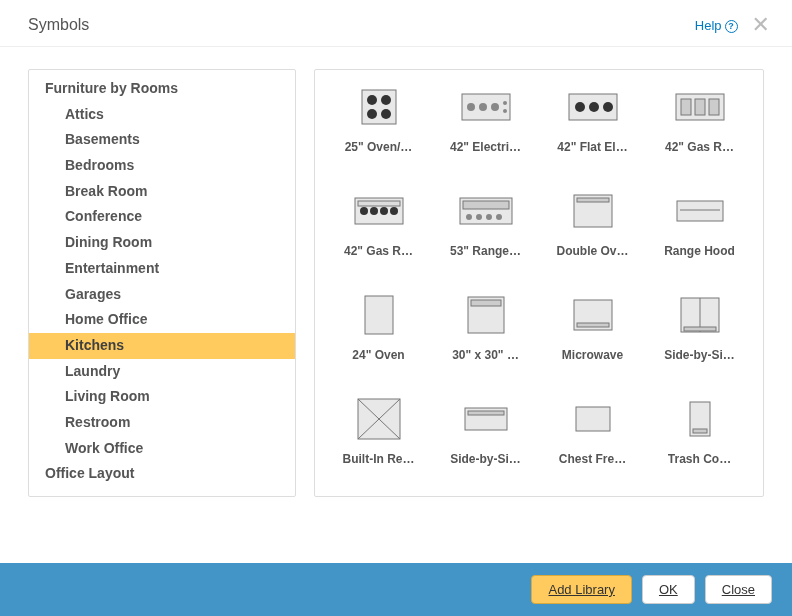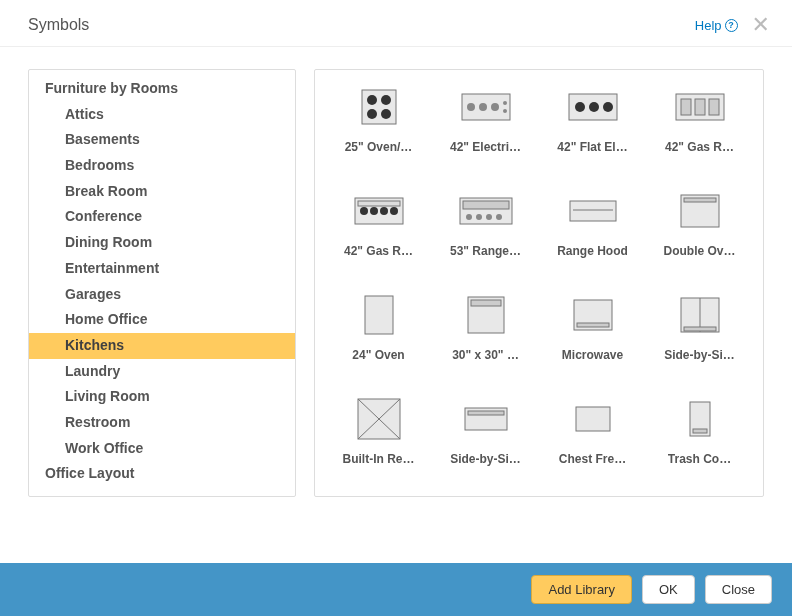--- a/index.html
+++ b/index.html
@@ -26,21 +26,21 @@
   .header-right {
     display: flex;
     align-items: center;
     gap: 14px;
   }
   .help-link {
     color: #007ac2;
     font-size: 13px;
     cursor: pointer;
     display: flex;
-    align-items: center;
+    align-items: flex-end;
     gap: 3px;
   }
   .help-icon-circle {
     width: 13px; height: 13px;
     border-radius: 50%;
     border: 1.5px solid #007ac2;
     display: inline-flex;
     align-items: center;
     justify-content: center;
     font-size: 9px;
@@ -129,20 +129,21 @@
     gap: 10px;
   }
   .btn {
     padding: 6px 16px;
     font-size: 13px;
     border: 1px solid #ccc;
     border-radius: 4px;
     background: #fff;
     color: #333;
     cursor: pointer;
+    text-decoration: underline;
   }
   .btn.primary {
     background: #ffcb5e;
     border-color: #d8a93d;
     color: #333;
   }
 </style>
 </head>
 <body>
 
@@ -245,35 +246,35 @@
             <circle cx="10" cy="20" r="3" fill="#888"></circle>
             <circle cx="20" cy="20" r="3" fill="#888"></circle>
             <circle cx="30" cy="20" r="3" fill="#888"></circle>
             <circle cx="40" cy="20" r="3" fill="#888"></circle>
           </svg>
         </div>
         <div class="symbol-label">53" Range…</div>
       </div>
       <div class="symbol-cell">
         <div class="symbol-thumb">
+          <svg width="40" height="34" viewBox="0 0 40 34">
+            <rect x="1" y="1" width="38" height="32" fill="#e8e8e8" stroke="#777" stroke-width="1"></rect>
+            <rect x="4" y="4" width="32" height="4" fill="#ccc" stroke="#777" stroke-width="1"></rect>
+          </svg>
+        </div>
+        <div class="symbol-label">Double Ov…</div>
+      </div>
+      <div class="symbol-cell">
+        <div class="symbol-thumb">
           <svg width="48" height="22" viewBox="0 0 48 22">
             <rect x="1" y="1" width="46" height="20" fill="#e8e8e8" stroke="#777" stroke-width="1"></rect>
             <line x1="4" y1="10" x2="44" y2="10" stroke="#777" stroke-width="1"></line>
           </svg>
         </div>
         <div class="symbol-label">Range Hood</div>
-      </div>
-      <div class="symbol-cell">
-        <div class="symbol-thumb">
-          <svg width="40" height="34" viewBox="0 0 40 34">
-            <rect x="1" y="1" width="38" height="32" fill="#e8e8e8" stroke="#777" stroke-width="1"></rect>
-            <rect x="4" y="4" width="32" height="4" fill="#ccc" stroke="#777" stroke-width="1"></rect>
-          </svg>
-        </div>
-        <div class="symbol-label">Double Ov…</div>
       </div>
       <div class="symbol-cell">
         <div class="symbol-thumb">
           <svg width="30" height="40" viewBox="0 0 30 40">
             <rect x="1" y="1" width="28" height="38" fill="#e8e8e8" stroke="#777" stroke-width="1"></rect>
           </svg>
         </div>
         <div class="symbol-label">24" Oven</div>
       </div>
       <div class="symbol-cell">

